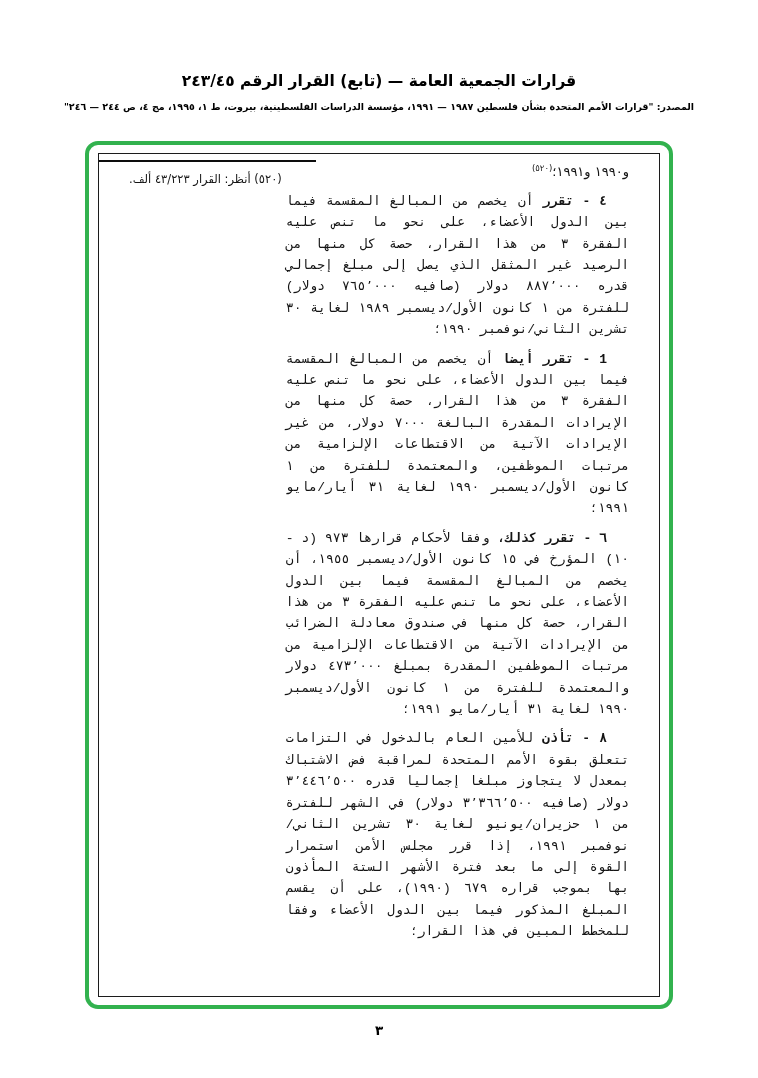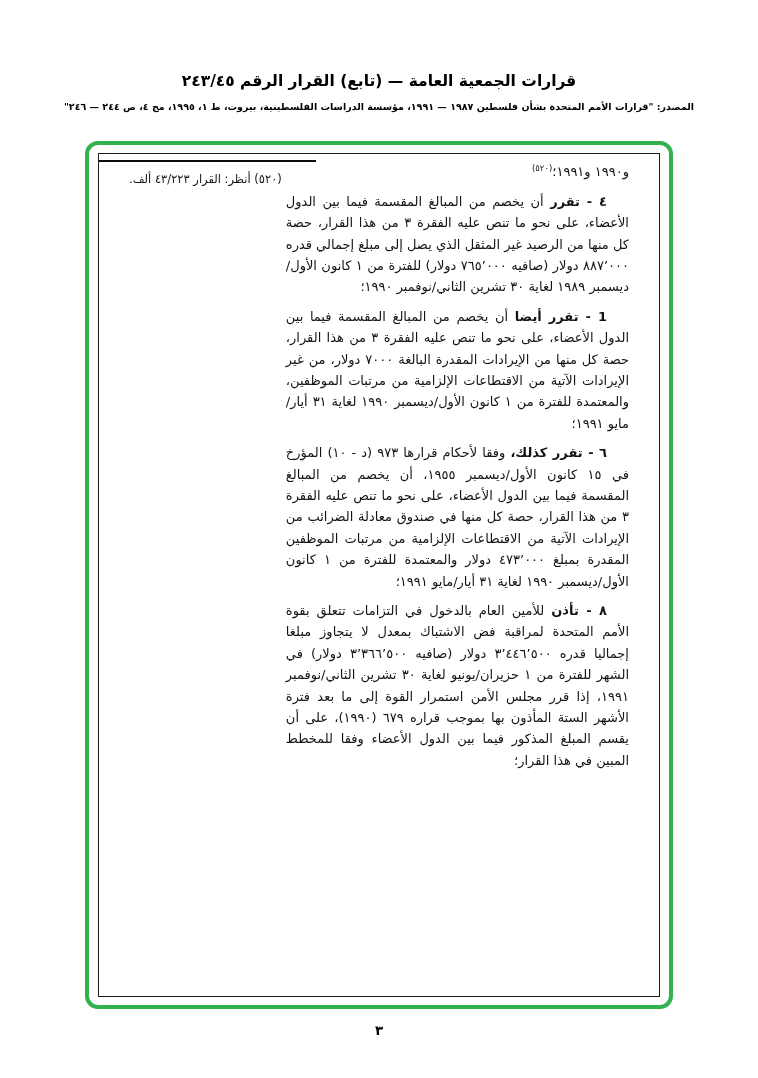--- a/index.html
+++ b/index.html
@@ -27,21 +27,21 @@
   .inner {
     width: 100%; height: 100%;
     border: 1px solid #1c1c1c;
     padding: 4px 30px 10px 30px;
     display: flex; flex-direction: row;
     overflow: hidden;
   }
   .content { flex: 1 1 auto; font-size: 13px; line-height: 21.4px; text-align: justify; }
   .intro { text-align: right; margin-bottom: 2px; }
   .intro sup { font-size: 8.5px; vertical-align: super; }
-  .para { text-indent: 22px; margin-top: 8px; }
+  .para { text-indent: 22px; margin-top: 8px; font-family: Liberation Mono, monospace; }
   .para b { font-weight: 700; }
 
   .footnote-area { flex: 0 0 auto; padding-top: 2px; }
   .footnote-rule { border-top: 2px solid #0d0d0d; margin: 0 -30px 9px -30px; }
   .footnote { font-size: 11.5px; text-align: right; padding-right: 4px; line-height: 16px; }
 
   .page-number {
     position: absolute; top: 1022px; left: 0; right: 0;
     text-align: center; font-size: 13.5px; font-weight: 700; color: #000;
   }

